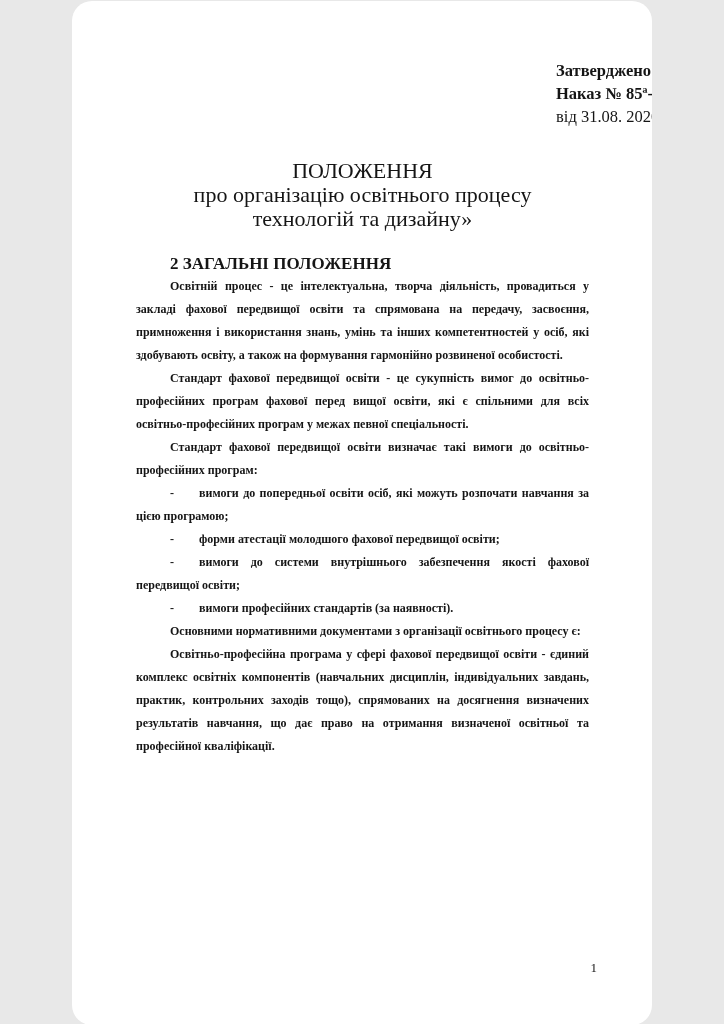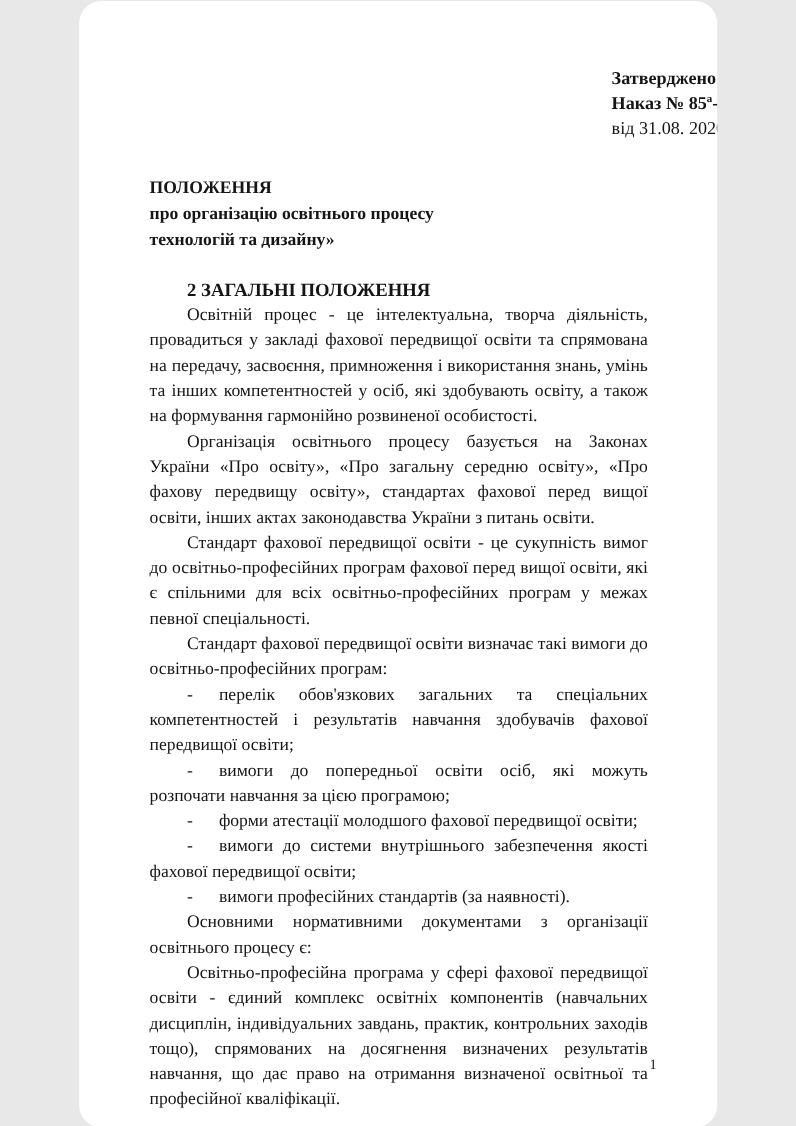--- a/index.html
+++ b/index.html
@@ -18,38 +18,39 @@
   }
   .approval {
     margin-left: 420px;
     font-size: 16.5px;
     line-height: 23px;
     white-space: nowrap;
   }
   .approval .bold { font-weight: 700; }
   .title-block {
     margin-top: 31px;
-    text-align: left;
-    font-weight: 700;
-    font-size: 16px;
+    text-align: center;
+    font-weight: 400;
+    font-size: 22px;
     line-height: 24px;
   }
   .heading {
     margin: 21px 0 0 0;
     font-size: 17px;
     font-weight: 700;
     line-height: 23px;
     text-indent: 34px;
   }
   .para {
     margin: 0;
-    font-size: 16px;
+    font-size: 12px;
     line-height: 23px;
     text-align: justify;
     text-indent: 34px;
+    font-weight: bold;
   }
   .list-item .dash {
     display: inline-block;
     width: 29px;
     text-indent: 0;
   }
   .page-number {
     position: absolute;
     right: 55px;
     top: 959px;
@@ -70,25 +71,23 @@
 
   <div class="title-block">
     <div>ПОЛОЖЕННЯ</div>
     <div>про організацію освітнього процесу</div>
     <div>технологій та дизайну»</div>
   </div>
 
   <h2 class="heading">2 ЗАГАЛЬНІ ПОЛОЖЕННЯ</h2>
 
   <p class="para">Освітній процес - це інтелектуальна, творча діяльність, провадиться у закладі фахової передвищої освіти та спрямована на передачу, засвоєння, примноження і використання знань, умінь та інших компетентностей у осіб, які здобувають освіту, а також на формування гармонійно розвиненої особистості.</p>
-  <p class="para">Організація освітнього процесу базується на Законах України «Про освіту», «Про загальну середню освіту», «Про фахову передвищу освіту», стандартах фахової перед вищої освіти, інших актах законодавства України з питань освіти.</p>
   <p class="para">Стандарт фахової передвищої освіти - це сукупність вимог до освітньо-професійних програм фахової перед вищої освіти, які є спільними для всіх освітньо-професійних програм у межах певної спеціальності.</p>
   <p class="para">Стандарт фахової передвищої освіти визначає такі вимоги до освітньо-професійних програм:</p>
 
-  <p class="para list-item"><span class="dash">-</span><span>перелік обов'язкових загальних та спеціальних компетентностей і результатів навчання здобувачів фахової передвищої освіти;</span></p>
   <p class="para list-item"><span class="dash">-</span><span>вимоги до попередньої освіти осіб, які можуть розпочати навчання за цією програмою;</span></p>
   <p class="para list-item"><span class="dash">-</span><span>форми атестації молодшого фахової передвищої освіти;</span></p>
   <p class="para list-item"><span class="dash">-</span><span>вимоги до системи внутрішнього забезпечення якості фахової передвищої освіти;</span></p>
   <p class="para list-item"><span class="dash">-</span><span>вимоги професійних стандартів (за наявності).</span></p>
 
   <p class="para">Основними нормативними документами з організації освітнього процесу є:</p>
   <p class="para">Освітньо-професійна програма у сфері фахової передвищої освіти - єдиний комплекс освітніх компонентів (навчальних дисциплін, індивідуальних завдань, практик, контрольних заходів тощо), спрямованих на досягнення визначених результатів навчання, що дає право на отримання визначеної освітньої та професійної кваліфікації.</p>
 
   <div class="page-number">1</div>
 

